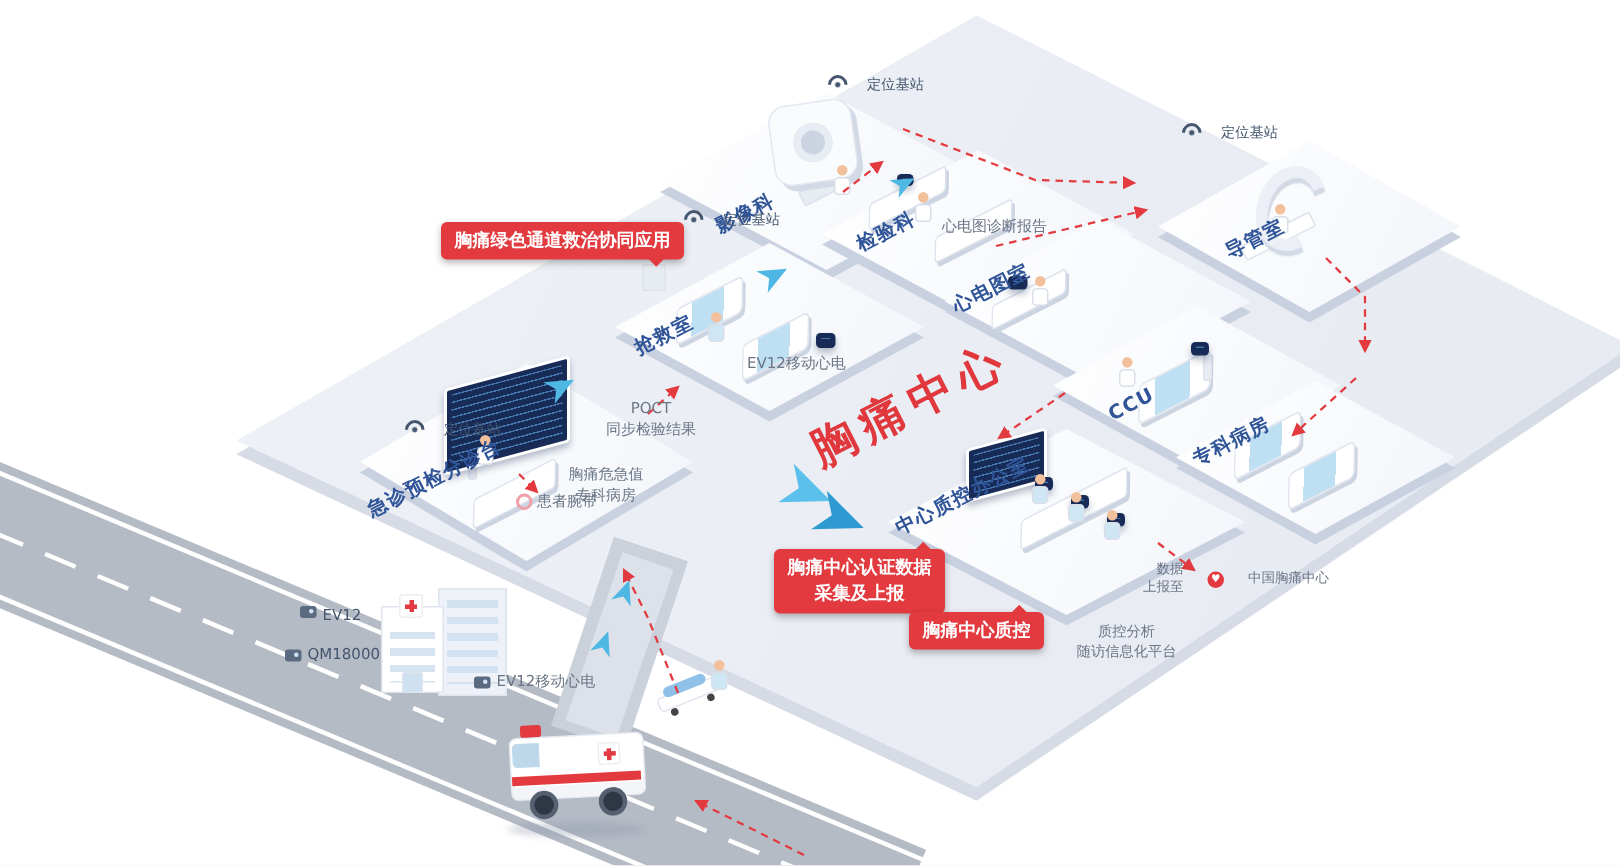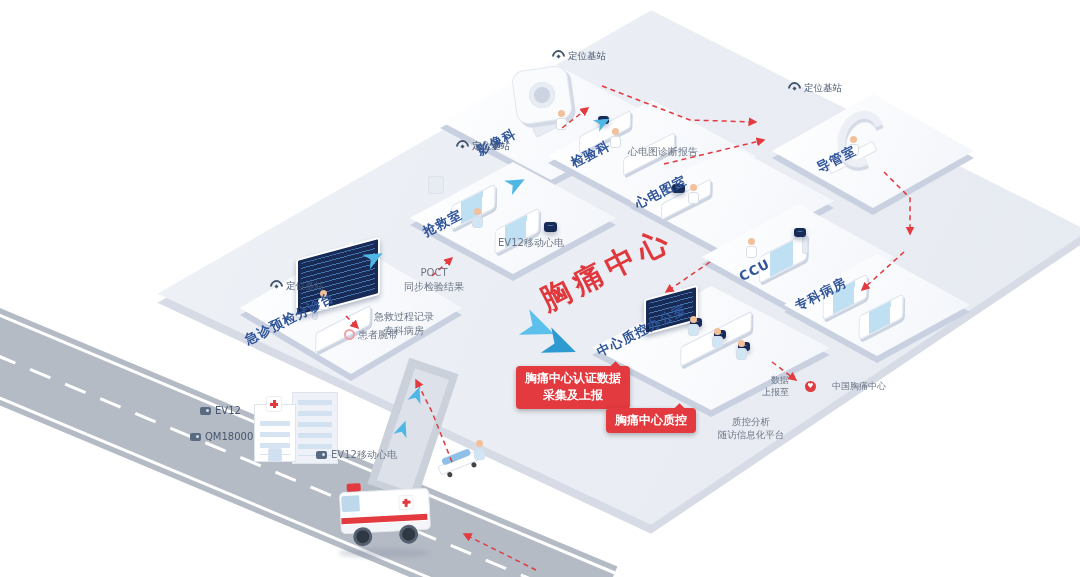--- a/index.html
+++ b/index.html
@@ -30,21 +30,21 @@
 
   
   .callout{position:absolute;background:#E23A3E;color:#fff;font-size:12px;font-weight:bold;
      border-radius:4px;padding:4px 9px;text-align:center;line-height:1.45;
      box-shadow:0 2px 5px rgba(0,0,0,.28);white-space:nowrap;z-index:60;}
   .callout .tip{position:absolute;width:9px;height:9px;background:#E23A3E;transform:rotate(45deg);}
 
   
   .note{position:absolute;color:#6b7585;font-size:10px;line-height:1.35;white-space:nowrap;z-index:40;}
   .note.center{text-align:center;}
-  .bs{position:absolute;color:#45566f;font-size:9.5px;display:flex;align-items:center;gap:3px;
+  .bs{position:absolute;color:#45566f;font-size:9.5px;display:flex;align-items:center;gap:13px;
       white-space:nowrap;z-index:40;}
   .bs-icon{width:9px;height:9px;border:2px solid #45566f;border-radius:50%;
       border-left-color:transparent;border-bottom-color:transparent;transform:rotate(-45deg);
       display:inline-block;background:radial-gradient(circle at 50% 50%,#45566f 1.5px,transparent 2px);}
   .cam{width:11px;height:8px;background:#5a6a80;border-radius:2px;position:relative;display:inline-block;}
   .cam::after{content:"";position:absolute;right:2px;top:2px;width:3px;height:3px;border-radius:50%;background:#cfe2f2;}
   .wrist-icon{width:7px;height:7px;border:2px solid #f0a0a8;border-radius:50%;display:inline-block;}
   .logo-cpc{width:11px;height:11px;border-radius:50%;background:#E23A3E;color:#fff;font-size:7px;
       line-height:11px;text-align:center;display:inline-block;}
   .logo-cpc::after{content:"\2665";}
@@ -275,28 +275,28 @@
       <span>定位基站</span>
     </div>
 
   <div class="note" style="left:628px;top:145px">心电图诊断报告</div>
   <div class="note" style="left:498px;top:236px">EV12移动心电</div>
   <div class="note center" style="left:398px;top:266px;width:72px">
     <div>POCT</div>
     <div>同步检验结果</div>
   </div>
   <div class="note center" style="left:366px;top:310px;width:76px">
-    <div>急救过程记录</div>
+    <div>胸痛危急值</div>
     <div>专科病房</div>
   </div>
   <div class="note" style="left:344px;top:328px;display:flex;align-items:center;gap:3px">
     <span class="wrist-icon"></span>
     <span>患者腕带</span>
   </div>
-  <div class="note" style="left:200px;top:404px;display:flex;align-items:center;gap:4px;color:#45566f">
+  <div class="note" style="left:200px;top:404px;display:flex;gap:4px;color:#45566f">
     <span class="cam"></span>
     <span>EV12</span>
   </div>
   <div class="note" style="left:190px;top:430px;display:flex;align-items:center;gap:4px;color:#45566f">
     <span class="cam"></span>
     <span>QM18000</span>
   </div>
   <div class="note" style="left:316px;top:448px;display:flex;align-items:center;gap:4px">
     <span class="cam"></span>
     <span>EV12移动心电</span>
@@ -307,20 +307,24 @@
       <div>上报至</div>
     </span>
     <span class="logo-cpc"></span>
     <span>中国胸痛中心</span>
   </div>
   <div class="note center" style="left:706px;top:416px;width:90px;font-size:9.5px">
     <div>质控分析</div>
     <div>随访信息化平台</div>
   </div>
 
+  <div class="callout" style="left:294px;top:148px">
+    <span>胸痛绿色通道救治协同应用</span>
+    <span class="tip" style="right:14px;bottom:-3px"></span>
+  </div>
   <div class="callout" style="left:516px;top:366px">
     <div>胸痛中心认证数据</div>
     <div>采集及上报</div>
     <span class="tip" style="right:10px;top:-3px"></span>
   </div>
   <div class="callout" style="left:606px;top:408px">
     <span>胸痛中心质控</span>
     <span class="tip" style="right:12px;top:-3px"></span>
   </div>
 

